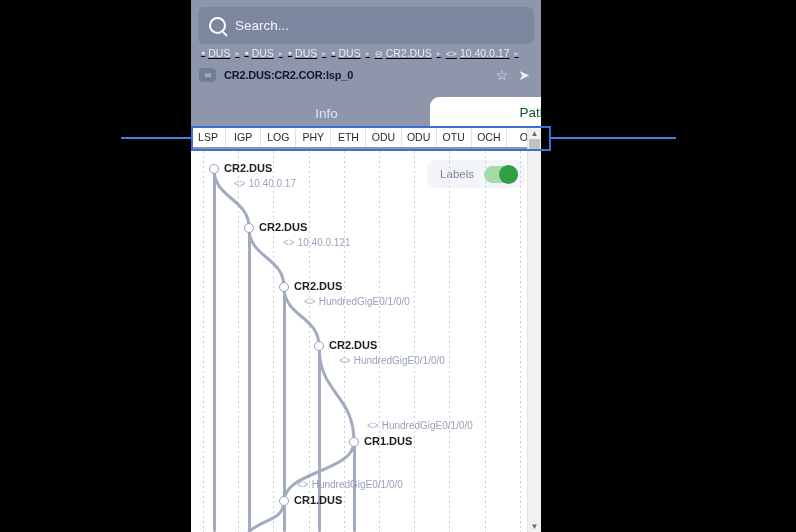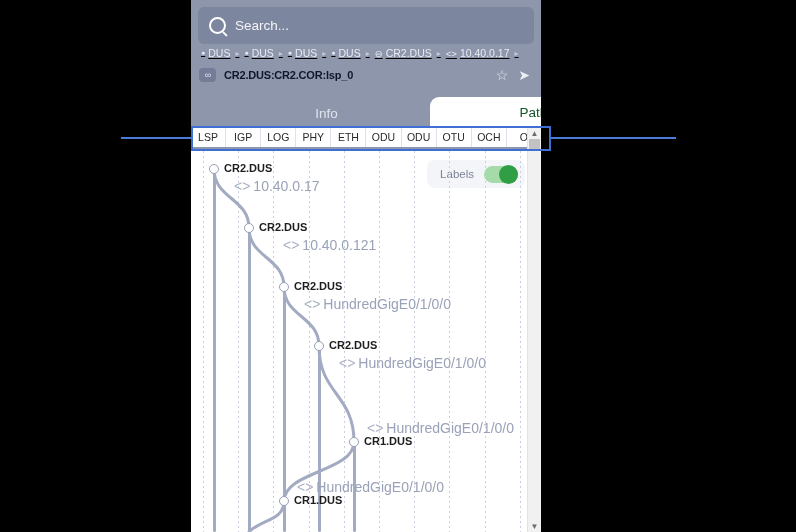--- a/index.html
+++ b/index.html
@@ -60,21 +60,21 @@
   .canvas{position:absolute;left:0;top:151px;width:350px;height:381px;background:#fff;overflow:hidden;}
   .gridcol{position:absolute;top:0;bottom:0;width:1px;
            background-image:linear-gradient(#c9cfe0 2px, transparent 2px);
            background-size:1px 5px;}
   .lane{position:absolute;width:3px;background:#a3abc2;border-radius:2px;}
 
   .node{position:absolute;}
   .dot{position:absolute;width:10px;height:10px;border:1.6px solid #98a0b8;border-radius:50%;
        background:#fff;box-sizing:border-box;}
   .nname{position:absolute;font-size:11px;color:#1d1d1d;white-space:nowrap;font-weight:600;}
-  .niface{position:absolute;font-size:14px;color:#9aa2b8;white-space:nowrap;}
+  .niface{position:absolute;font-size:10px;color:#9aa2b8;white-space:nowrap;}
   .niface .ar{color:#a9b0c4;margin-right:3px;}
 
   
   .lblbox{position:absolute;right:16px;top:9px;background:#f4f5f8;border-radius:8px;
           height:28px;display:flex;align-items:center;padding:0 7px 0 13px;gap:10px;}
   .lbltxt{font-size:11.5px;color:#7c8398;}
   .tgl{width:34px;height:17px;border-radius:9px;background:#a5dba8;position:relative;}
   .tgl .knob{position:absolute;right:0;top:-1px;width:19px;height:19px;border-radius:50%;background:#2f9e44;}
 
   

